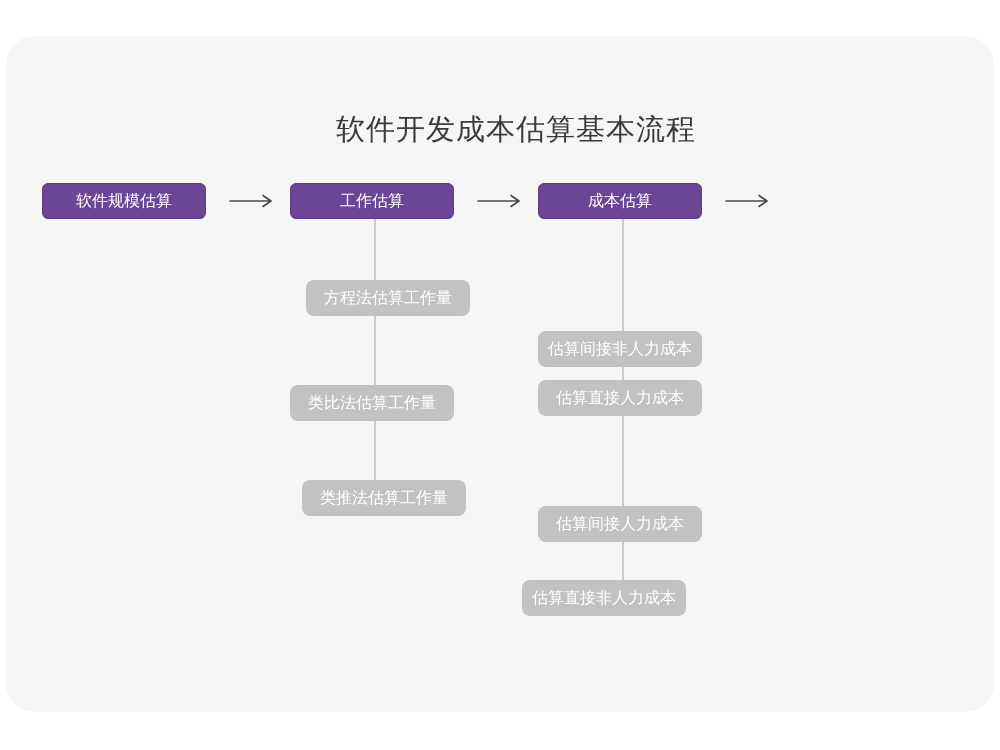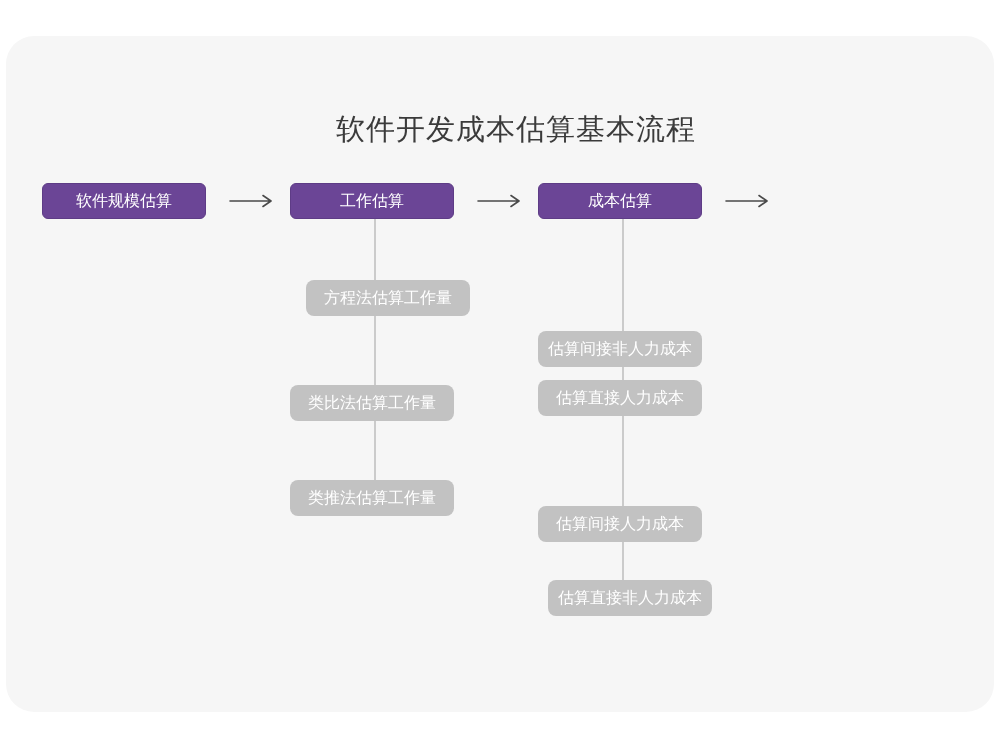--- a/index.html
+++ b/index.html
@@ -68,25 +68,25 @@
   .sub {
     background: var(--sub-box, #C2C2C2);
     border-radius: 8px;
   }
   .m1 { left: 42px;  top: 183px; }
   .m2 { left: 290px; top: 183px; }
   .m3 { left: 538px; top: 183px; font-family: Liberation Mono, monospace; }
   .m4 { left: 786px; top: 183px; }
   .wa { left: 306px; top: 280px; }
   .wb { left: 290px; top: 385px; }
-  .wc { left: 290px; top: 480px; font-family: Liberation Mono, monospace; }
+  .wc { left: 302px; top: 480px; font-family: Liberation Mono, monospace; }
   .ca { left: 538px; top: 297px; margin-top: 34px; }
   .cb { left: 538px; top: 380px; }
   .cc { left: 538px; top: 480px; margin-top: 26px; }
-  .cd { left: 548px; top: 580px; }
+  .cd { left: 522px; top: 580px; }
   .arrow {
     position: absolute;
     z-index: 2;
   }
   .arrow path {
     stroke: var(--arrow, #4A4A4A);
     stroke-width: 1.6;
     fill: none;
     stroke-linecap: round;
     stroke-linejoin: round;

